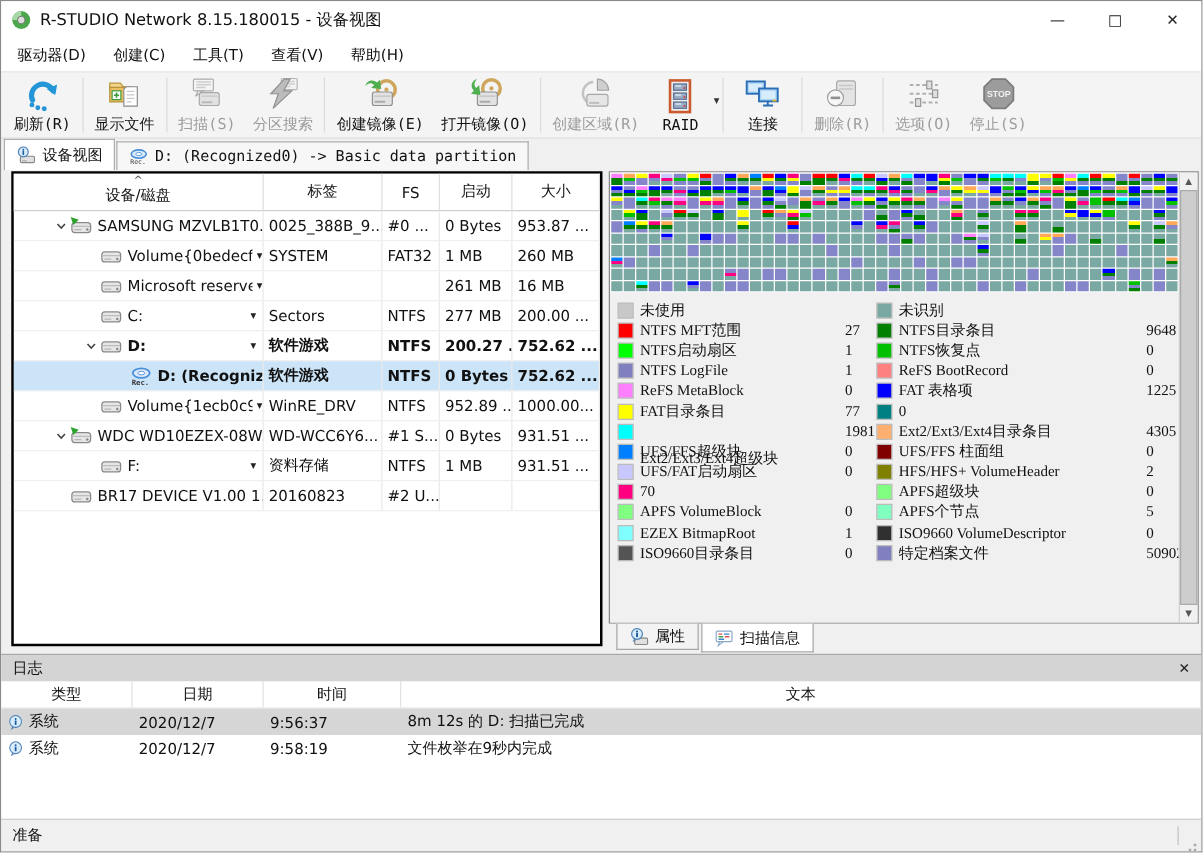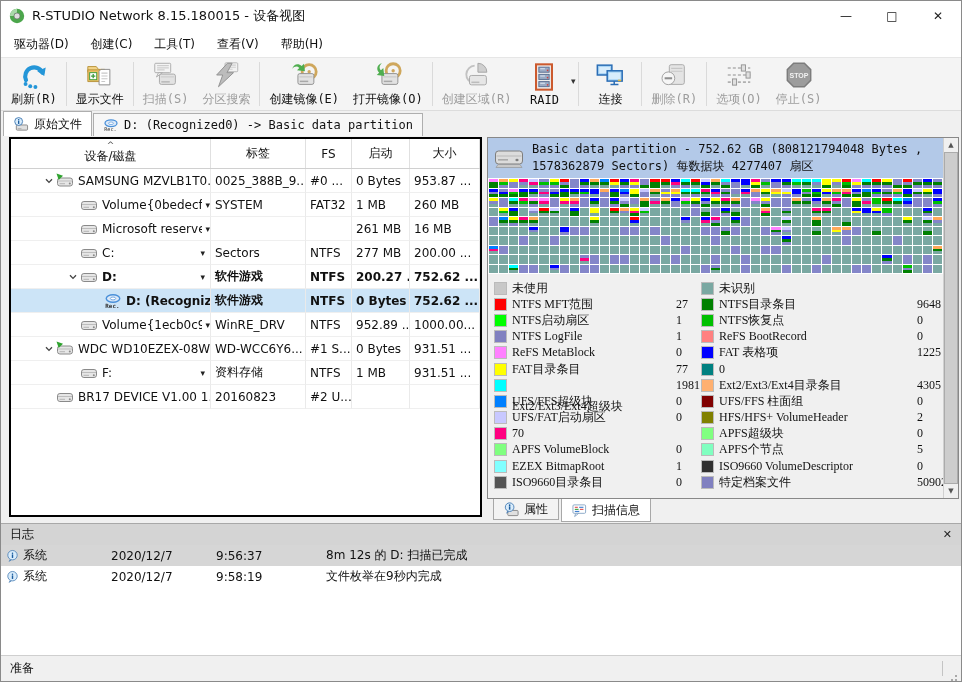--- a/index.html
+++ b/index.html
@@ -259,21 +259,21 @@
       <div class="tab active">
         <span class="ic tab-ic">
           <svg viewBox="0 0 16 16">
             <rect x="3" y="8.5" width="12" height="5.5" rx="1" fill="#e0e0e0" stroke="#888"></rect>
             <rect x="4.5" y="12" width="4" height="1" fill="#aaa"></rect>
             <circle cx="5.5" cy="4.8" r="4.2" fill="#d9ecfb" stroke="#4a7fb5"></circle>
             <circle cx="5.5" cy="3" r=".8" fill="#1a5c9e"></circle>
             <rect x="4.8" y="4" width="1.4" height="3.4" fill="#1a5c9e"></rect>
           </svg>
         </span>
-        <span>原始文件</span>
+        <span>设备视图</span>
       </div>
       <div class="tab">
         <span class="ic tab-ic">
           <svg viewBox="0 0 20 16">
             <ellipse cx="10" cy="5.2" rx="7.5" ry="4.2" fill="#dce9f8" stroke="#4a90d9" stroke-width="1.6"></ellipse>
             <ellipse cx="10" cy="5.2" rx="3" ry="1.6" fill="#fff" stroke="#4a90d9" stroke-width=".8"></ellipse>
             <text x="1.5" y="15.5" font-size="6.5" fill="#333" font-family="monospace">Rec.</text>
           </svg>
         </span>
         <span class="mono">D: (Recognized0) -&gt; Basic data partition</span>
@@ -507,32 +507,20 @@
             <div class="td" style="width: 95px; flex: 0 0 95px;">20160823</div>
             <div class="td" style="width: 46px; flex: 0 0 46px;">#2 U...</div>
             <div class="td" style="width: 58px; flex: 0 0 58px;"></div>
             <div class="td" style="flex: 1 1 0%;"></div>
           </div>
         </div>
     </div>
     <div class="right-col">
       <div class="info-panel">
         <div class="info-inner">
-          <div class="info-header" style="background: rgb(179, 201, 232);">
-            <span class="hdr-ic">
-                <svg viewBox="0 0 30 22">
-                  <rect x="1.5" y="4" width="27" height="13" rx="3" fill="#dcdcdc" stroke="#7e7e7e"></rect>
-                  <path d="M2.5 9h25" stroke="#b8b8b8"></path>
-                  <ellipse cx="23" cy="13" rx="1.6" ry="1.3" fill="#7e7e7e"></ellipse>
-                  <rect x="4" y="12" width="10" height="1.6" fill="#aaa"></rect>
-                  <path d="M4 17.5h22l2 3H2z" fill="#c8c8c8" stroke="#8e8e8e" stroke-width=".6"></path>
-                </svg>
-              </span>
-            <div class="info-title">Basic data partition - 752.62 GB (808121794048 Bytes , 1578362879 Sectors) 每数据块 4277407 扇区</div>
-          </div>
           <div class="blockmap">
               <div class="bm-cell" style="background: linear-gradient(rgb(255, 128, 255) 0px, rgb(255, 128, 255) 34%, rgb(0, 128, 0) 34%, rgb(0, 128, 0) 67%, rgb(0, 128, 0) 67%, rgb(0, 128, 0) 100%);"></div>
               <div class="bm-cell" style="background: linear-gradient(rgb(255, 168, 88) 0px, rgb(255, 168, 88) 34%, rgb(0, 192, 0) 34%, rgb(0, 192, 0) 67%, rgb(132, 134, 201) 67%, rgb(132, 134, 201) 100%);"></div>
               <div class="bm-cell" style="background: linear-gradient(rgb(255, 255, 0) 0px, rgb(255, 255, 0) 34%, rgb(132, 134, 201) 34%, rgb(132, 134, 201) 67%, rgb(132, 134, 201) 67%, rgb(132, 134, 201) 100%);"></div>
               <div class="bm-cell" style="background: linear-gradient(rgb(255, 0, 128) 0px, rgb(255, 0, 128) 34%, rgb(132, 134, 201) 34%, rgb(132, 134, 201) 67%, rgb(122, 168, 162) 67%, rgb(122, 168, 162) 100%);"></div>
               <div class="bm-cell" style="background: linear-gradient(rgb(200, 200, 255) 0px, rgb(200, 200, 255) 34%, rgb(255, 0, 128) 34%, rgb(255, 0, 128) 67%, rgb(122, 168, 162) 67%, rgb(122, 168, 162) 100%);"></div>
               <div class="bm-cell" style="background: linear-gradient(rgb(132, 134, 201) 0px, rgb(132, 134, 201) 34%, rgb(0, 192, 0) 34%, rgb(0, 192, 0) 67%, rgb(132, 134, 201) 67%, rgb(132, 134, 201) 100%);"></div>
               <div class="bm-cell" style="background: linear-gradient(rgb(255, 255, 0) 0px, rgb(255, 255, 0) 34%, rgb(0, 192, 0) 34%, rgb(0, 192, 0) 67%, rgb(132, 134, 201) 67%, rgb(132, 134, 201) 100%);"></div>
               <div class="bm-cell" style="background: linear-gradient(rgb(255, 0, 0) 0px, rgb(255, 0, 0) 34%, rgb(132, 134, 201) 34%, rgb(132, 134, 201) 67%, rgb(0, 128, 0) 67%, rgb(0, 128, 0) 100%);"></div>
               <div class="bm-cell" style="background: rgb(132, 134, 201);"></div>
@@ -1147,20 +1135,26 @@
             <span>扫描信息</span>
           </div>
         </div>
     </div>
   </div>
   <div class="log-panel">
     <div class="log-title-bar">
       <span>日志</span>
       <span class="log-close">✕</span>
     </div>
+    <div class="log-header">
+        <div class="lh" style="width: 105px; flex: 0 0 105px;">类型</div>
+        <div class="lh" style="width: 105px; flex: 0 0 105px;">日期</div>
+        <div class="lh" style="width: 110px; flex: 0 0 110px;">时间</div>
+        <div class="lh" style="flex: 1 1 0%;">文本</div>
+      </div>
     <div class="log-body">
         <div class="log-row sel">
           <div class="lcell" style="flex: 0 0 105px; width: 105px;">
             <span class="ic ">
               <svg viewBox="0 0 16 16">
                 <circle cx="8" cy="7" r="5.8" fill="#d9ecfb" stroke="#4a7fb5"></circle>
                 <circle cx="8" cy="4.6" r=".95" fill="#1a5c9e"></circle>
                 <rect x="7.15" y="6" width="1.7" height="4.4" fill="#1a5c9e"></rect>
                 <path d="M4.6 12.2l-1.4 3.2 3.6-2.2z" fill="#4a7fb5"></path>
               </svg>

